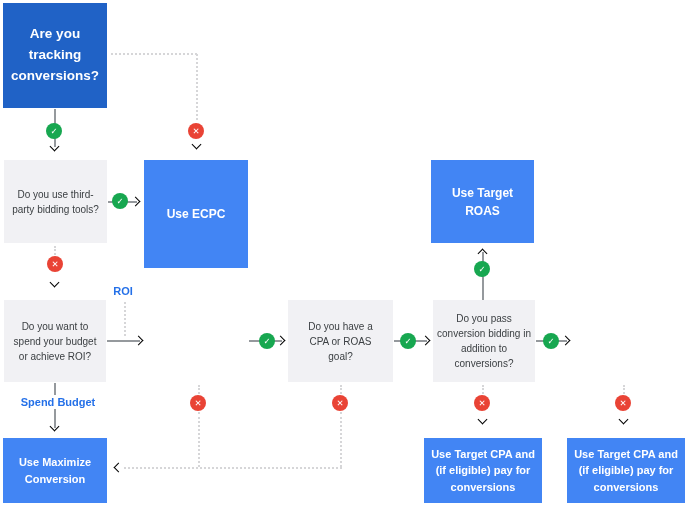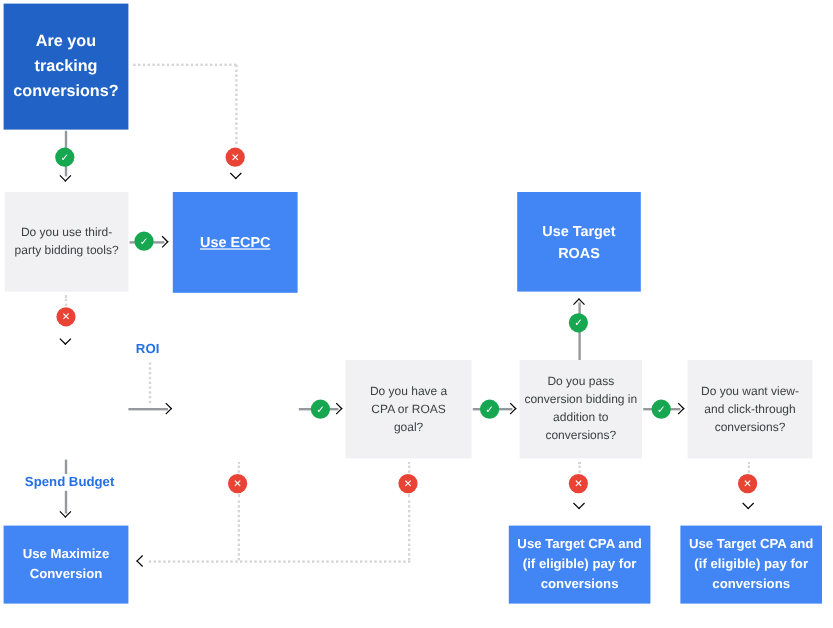--- a/index.html
+++ b/index.html
@@ -102,31 +102,31 @@
   <div class="badge green" style="left:474px;top:261px;">✓</div>
   <div class="badge red" style="left:190px;top:395px;">✕</div>
   <div class="badge red" style="left:332px;top:395px;">✕</div>
   <div class="badge red" style="left:474px;top:395px;">✕</div>
   <div class="badge red" style="left:615px;top:395px;">✕</div>
 
   <div class="node darkblue" style="left:3px;top:3px;width:104px;height:105px;padding:0 8px;">Are you tracking conversions?</div>
 
   <div class="node gray" style="left:4px;top:160px;width:103px;height:83px;padding:0 8px;">Do you use third-party bidding tools?</div>
 
-  <div class="node blue" style="left:144px;top:160px;width:104px;height:84px;padding:0 6px;font-size:12px;text-decoration:underline;">Use ECPC</div>
+  <div class="node blue" style="left:144px;top:160px;width:104px;height:108px;padding:0 6px;font-size:12px;">Use ECPC</div>
 
   <div class="node blue" style="left:431px;top:160px;width:103px;height:83px;padding:0 4px;font-size:12px;">Use Target ROAS</div>
 
+  <div class="node gray" style="left:4px;top:300px;width:102px;height:82px;padding:0 7px;">Do you want to spend your budget or achieve ROI?</div>
 
 
   <div class="node gray" style="left:288px;top:300px;width:105px;height:82px;padding:0 9px;">Do you have a CPA or ROAS goal?</div>
 
   <div class="node gray" style="left:433px;top:300px;width:102px;height:82px;padding:0 4px;">Do you pass conversion bidding in addition to conversions?</div>
 
-  <div class="node gray" style="left:573px;top:300px;width:104px;height:82px;padding:0 9px;">Do you want view- and click-through conversions?</div>
 
   <div class="node blue" style="left:3px;top:438px;width:104px;height:65px;padding:0 8px;">Use Maximize Conversion</div>
 
   <div class="node blue" style="left:424px;top:438px;width:118px;height:65px;padding:0 5px;">Use Target CPA and (if eligible) pay for conversions</div>
 
   <div class="node blue" style="left:567px;top:438px;width:118px;height:65px;padding:0 5px;">Use Target CPA and (if eligible) pay for conversions</div>
 
 </div>
 
 </body></html>

